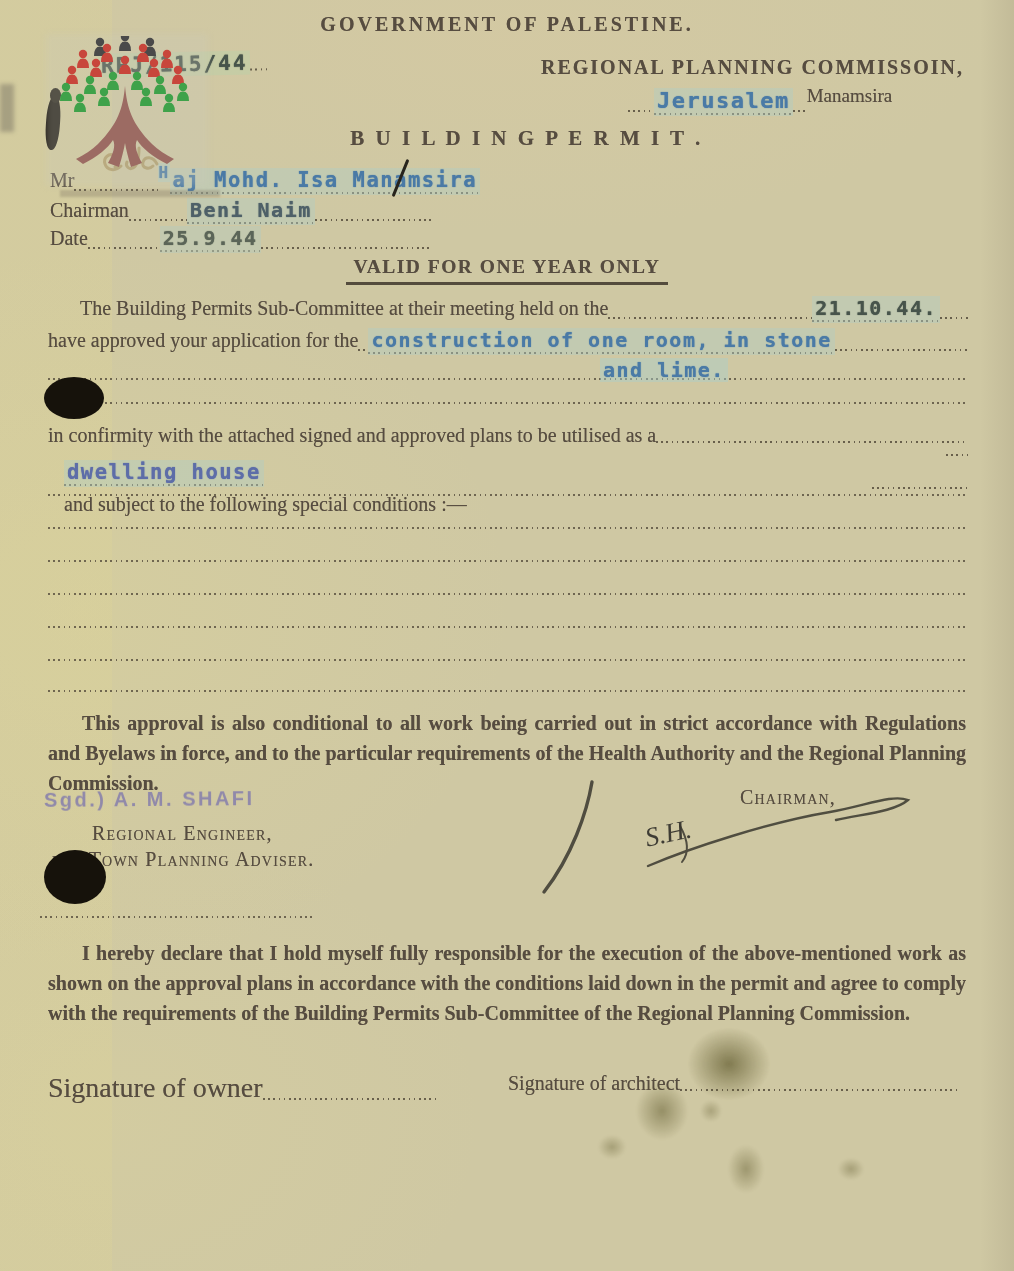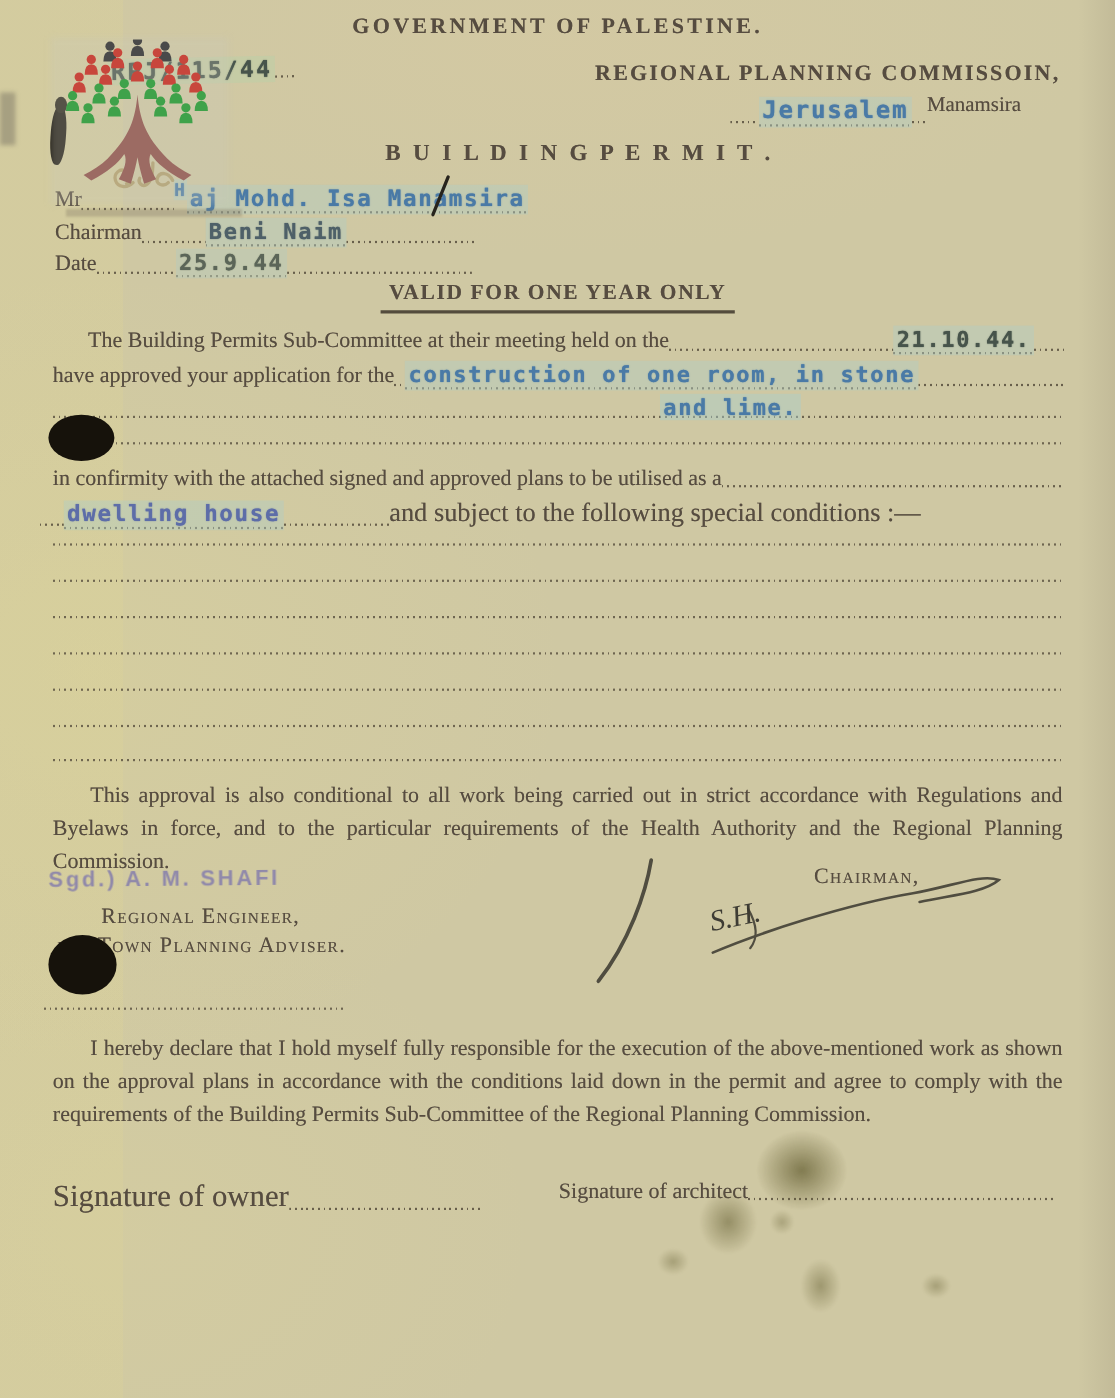--- a/index.html
+++ b/index.html
@@ -35,32 +35,32 @@
     background:repeating-linear-gradient(90deg, rgba(93,84,66,.85) 0 1.6px, transparent 1.6px 5.2px);}
   .on-dots{background-image:repeating-linear-gradient(90deg, rgba(93,84,66,.75) 0 1.6px, transparent 1.6px 5.2px);
     background-size:100% 2px;background-position:0 calc(100% - 1px);background-repeat:no-repeat;padding-bottom:3px;}
   .t-blue.on-dots,.t-violet.on-dots,.t-slate.on-dots,.t-dark.on-dots{
     background-color:transparent;
     box-shadow:inset 0 0 0 100px var(--hl, rgba(168,206,204,.35));}
   .hole{position:absolute;background:#16120b;border-radius:50%;}
   .stain{position:absolute;border-radius:50%;filter:blur(1.2px);
     background:radial-gradient(ellipse at center, rgba(104,98,54,.8), rgba(104,98,54,0) 72%);}
   .pen{position:absolute;background:#27241d;border-radius:2px;}
-  h1,h2,p{margin:0;font-weight:normal;}
+  h1,h2,p{margin:0;font-weight:bold;}
 </style>
 </head>
 <body>
 
 <div class="page">
 
   <div class="abs printed" style="top:13px;left:0;width:100%;text-align:center;font-size:20px;letter-spacing:3px;font-weight:600;">GOVERNMENT OF PALESTINE.</div>
 
   <div class="abs printed" style="top:56px;right:50px;font-size:20px;letter-spacing:2px;font-weight:600;">REGIONAL PLANNING COMMISSOIN,</div>
 
-  <div class="row" style="top:88px;left:664px;">
+  <div class="row" style="top:88px;left:628px;">
     <span class="dots" style="width:26px;"></span>
     <span class="typed t-blue on-dots" style="font-size:22px;">Jerusalem</span>
     <span class="dots" style="width:14px;"></span>
     <span class="printed" style="font-size:19px;transform:translateY(-6px);">Manamsira</span>
   </div>
 
   <div class="row" style="top:52px;left:98px;transform:rotate(-1.2deg);z-index:2;">
     <span class="typed t-dark" style="font-size:21px;letter-spacing:2px;">RPJ/115/44</span>
     <span class="dots" style="width:18px;"></span>
   </div>
@@ -152,25 +152,25 @@
   </div>
 
   <span class="dotrule" style="top:402px;left:48px;right:46px;"></span>
   <div class="hole" style="top:377px;left:44px;width:60px;height:42px;"></div>
 
   <div class="row" style="top:424px;left:48px;right:46px;">
     <span class="printed" style="font-size:20px;text-align:center;">in confirmity with the attached signed and approved plans to be utilised as a</span>
     <span class="dots grow"></span>
   </div>
 
-  <div class="row" style="top:454px;left:36px;right:46px;">
+  <div class="row" style="top:454px;left:64px;right:46px;flex-direction:column;">
     <span class="dots" style="width:22px;"></span>
     <span class="typed t-violet on-dots" style="font-size:20.5px;">dwelling house</span>
     <span class="dots" style="width:96px;"></span>
-    <span class="printed" style="font-size:24px;">and subject to the following special conditions :—</span>
+    <span class="printed" style="font-size:20px;">and subject to the following special conditions :—</span>
   </div>
 
   <span class="dotrule" style="top:494px;left:48px;right:46px;"></span>
   <span class="dotrule" style="top:527px;left:48px;right:46px;"></span>
   <span class="dotrule" style="top:560px;left:48px;right:46px;"></span>
   <span class="dotrule" style="top:593px;left:48px;right:46px;"></span>
   <span class="dotrule" style="top:626px;left:48px;right:46px;"></span>
   <span class="dotrule" style="top:659px;left:48px;right:46px;"></span>
   <span class="dotrule" style="top:690px;left:48px;right:46px;"></span>
 

